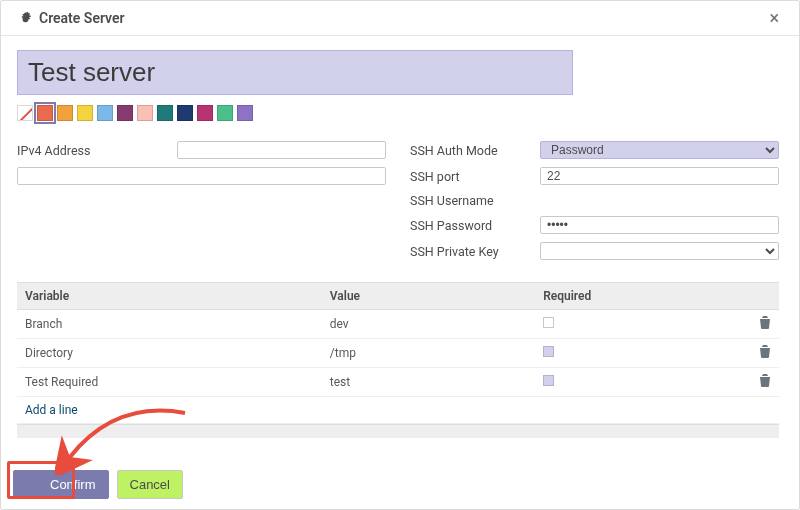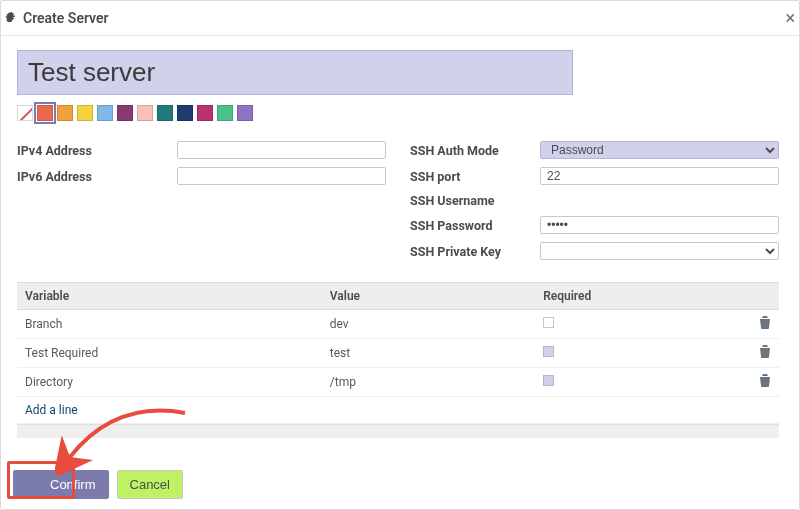--- a/index.html
+++ b/index.html
@@ -16,21 +16,21 @@
   border: 1px solid #dcdcdc;
   border-radius: 2px;
   width: 100%;
   height: 100%;
   display: flex;
   flex-direction: column;
 }
 .dialog-header {
   display: flex;
   align-items: center;
-  padding: 8px 4px;
+  padding: 8px 20px;
   border-bottom: 1px solid #e5e5e5;
 }
 .dialog-header .title {
   font-weight: 600;
   font-size: 14px;
   color: #4c4c4c;
   display: flex;
   align-items: center;
   gap: 6px;
 }
@@ -89,21 +89,21 @@
 .form-col { flex: 1; }
 .form-row {
   display: flex;
   align-items: center;
   margin-bottom: 8px;
 }
 .form-row label {
   width: 160px;
   font-size: 12.5px;
   color: #4c4c4c;
-  font-weight: 700;
+  font-weight: 400;
 }
 .form-row .input,
 .form-row select {
   flex: 1;
   height: 18px;
   border: 1px solid #c8c8c8;
   border-radius: 2px;
   padding: 0 6px;
   font-size: 12px;
   color: #4c4c4c;
@@ -230,21 +230,20 @@
       <div class="color-swatch" style="background: rgb(142, 115, 196);"></div>
     </div>
 
     <div class="form-grid">
       <div class="form-col">
         <div class="form-row">
           <label>IPv4 Address</label>
           <input class="input" value="" style="">
         </div>
         <div class="form-row">
-          <label>IPv6 Address</label>
           <input class="input" value="" style="">
         </div>
       </div>
       <div class="form-col right">
         <div class="form-row">
           <label>SSH Auth Mode</label>
           <select class="req">
             <option>Password</option>
           </select>
         </div>
@@ -280,30 +279,30 @@
       <tbody id="var-rows">
           <tr>
             <td>Branch</td>
             <td>dev</td>
             <td><span class="chk unchecked"></span></td>
             <td class="w-del"><span class="trash"><svg width="12" height="13" viewBox="0 0 12 13">
                   <path fill="#6c757d" d="M1 3h10l-1 9a1 1 0 0 1-1 1H3a1 1 0 0 1-1-1L1 3zm3-3h4l1 2H3l1-2z"></path>
                 </svg></span></td>
           </tr>
           <tr>
-            <td>Test Required</td>
-            <td>test</td>
+            <td>Directory</td>
+            <td>/tmp</td>
             <td><span class="chk"></span></td>
             <td class="w-del"><span class="trash"><svg width="12" height="13" viewBox="0 0 12 13">
                   <path fill="#6c757d" d="M1 3h10l-1 9a1 1 0 0 1-1 1H3a1 1 0 0 1-1-1L1 3zm3-3h4l1 2H3l1-2z"></path>
                 </svg></span></td>
           </tr>
           <tr>
-            <td>Directory</td>
-            <td>/tmp</td>
+            <td>Test Required</td>
+            <td>test</td>
             <td><span class="chk"></span></td>
             <td class="w-del"><span class="trash"><svg width="12" height="13" viewBox="0 0 12 13">
                   <path fill="#6c757d" d="M1 3h10l-1 9a1 1 0 0 1-1 1H3a1 1 0 0 1-1-1L1 3zm3-3h4l1 2H3l1-2z"></path>
                 </svg></span></td>
           </tr>
         </tbody>
     </table>
     <div class="add-line">Add a line</div>
     <div class="table-footer"></div>
 

